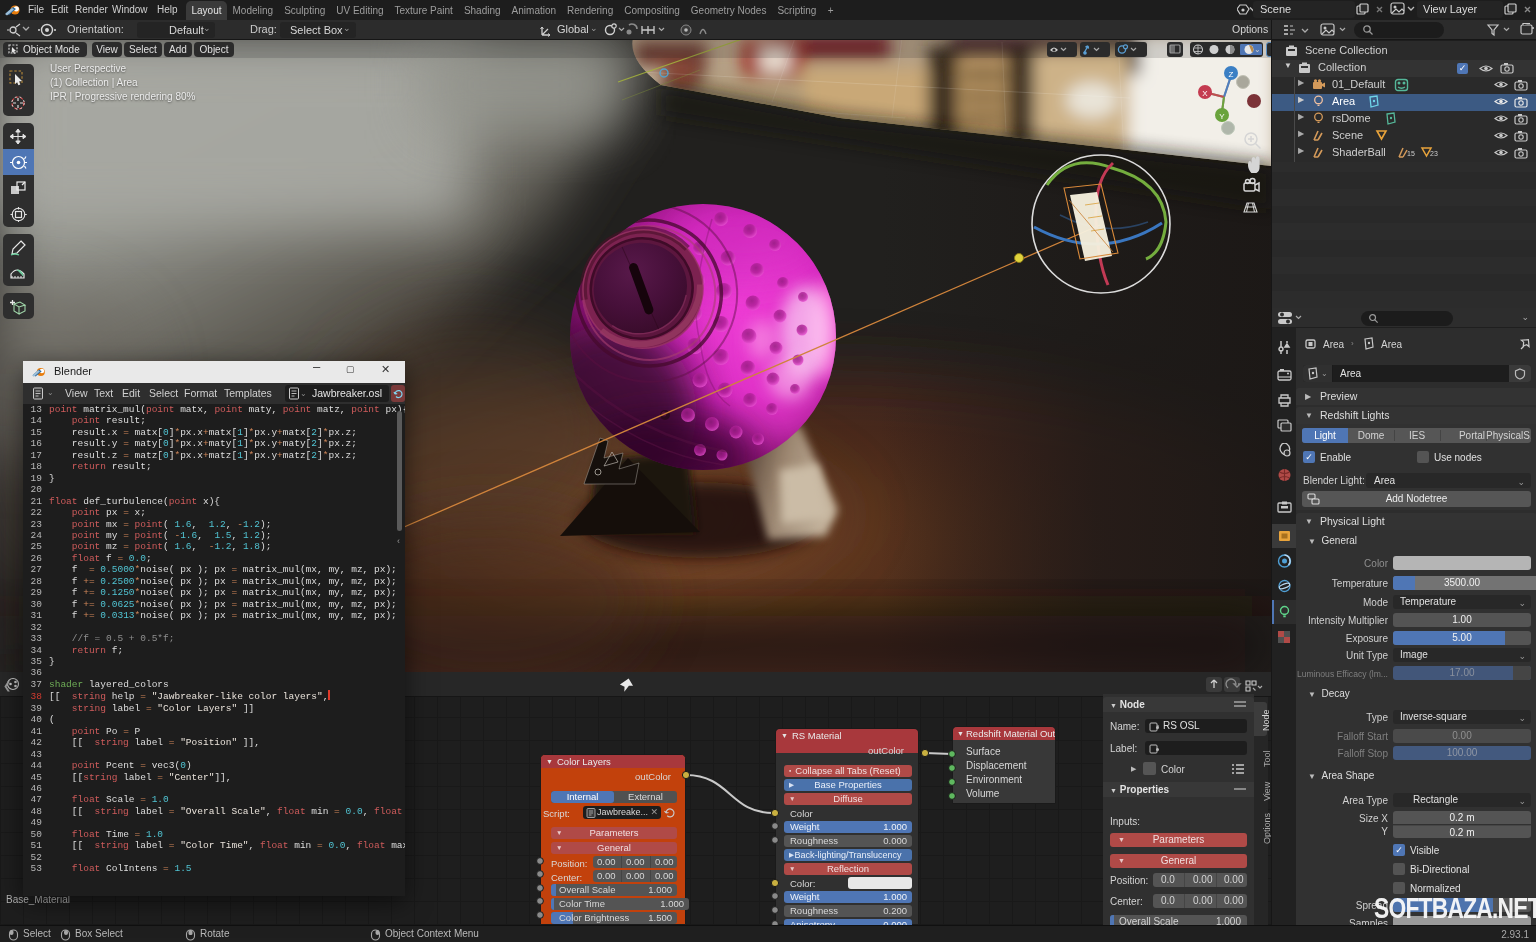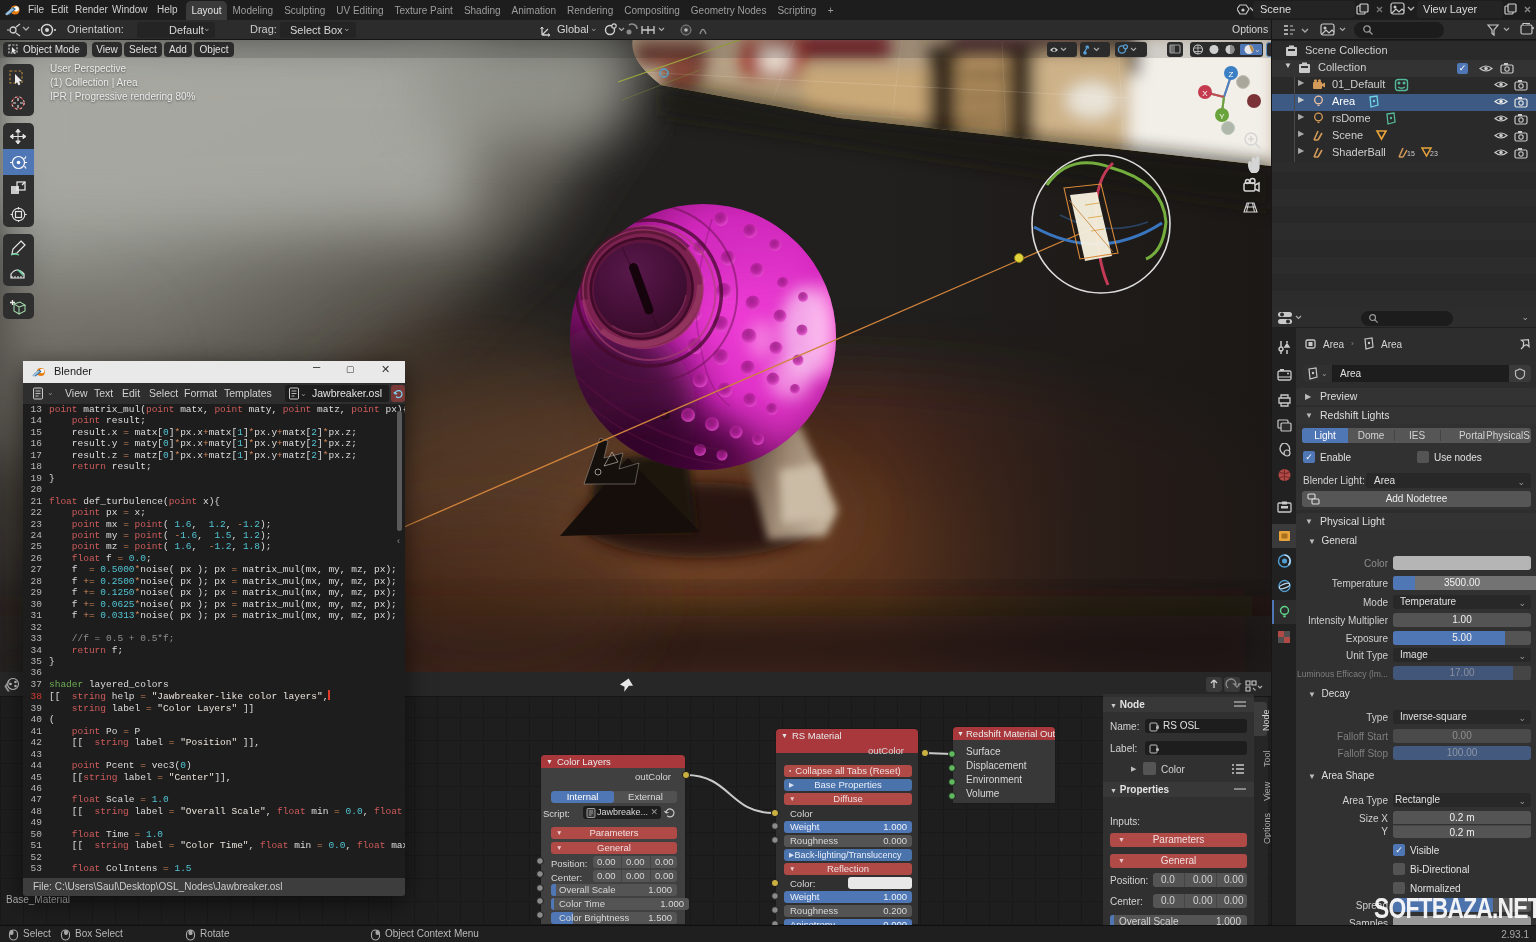--- a/index.html
+++ b/index.html
@@ -540,21 +540,21 @@
           <path d="M22,12 a5,5 0 1 1 8,-4 l-2,0 3,3 3,-3 -2,0" stroke="#8a8a8a" fill="none" stroke-width="1.4"></path>
           <path d="M40,5 h4 v4 h-4 z M46,5 h4 v4 h-4 z M40,11 h4 v4 h-4 z" fill="none" stroke="#c9c9c9" stroke-width="1.1"></path>
           <path d="M47,12 l2.5,2.5 M52,10 l2,2 2,-2" stroke="#aaa" fill="none" stroke-width="1.2"></path>
         </svg>
 </div>
 <svg class="abs" style="left:0;top:25px" width="1271" height="228" viewBox="0 0 1271 228">
 <path d="M686,78 C730,78 730,116 773,116" stroke="#c9c9c9" stroke-width="2" fill="none"></path>
 <path d="M925,56 L952,57" stroke="#c9c9c9" stroke-width="2" fill="none"></path>
 </svg>
 
-<div class="abs" style="left:540px;top:82px;width:146px;height:171px;background:#404040;border:1px solid #1a1a1a;border-radius:5px 5px 0 0;font-size:9.5px;color:#d8d8d8">
+<div class="abs" style="left:540px;top:82px;width:146px;height:171px;background:#c2410c;border:1px solid #1a1a1a;border-radius:5px 5px 0 0;font-size:9.5px;color:#d8d8d8">
 <div class="abs" style="left:0;top:0;width:144px;height:13px;background:#a8383c;border-radius:4px 4px 0 0;color:#e9e9e9;padding-left:16px;line-height:13px">Color Layers</div>
 <span class="abs" style="left:5px;top:2.5px;color:#e3e3e3;font-size:7px">▼</span>
 <div class="abs" style="right:14px;top:16px">outColor</div>
 <div class="abs" style="left:10px;top:36px;width:126px;height:12px;background:#515151;border-radius:3px;overflow:hidden">
           <div class="abs" style="left:0;top:0;width:63px;height:12px;background:#4f76b5;border-radius:3px;text-align:center;line-height:12px;color:#fff">Internal</div>
           <div class="abs" style="left:63px;width:63px;text-align:center;line-height:12px">External</div>
         </div>
 <div class="abs" style="left:2px;top:53px">Script:</div>
 <div class="abs" style="left:42px;top:51px;width:78px;height:13px;background:#1d1d1d;border-radius:3px;line-height:13px;padding-left:14px;font-size:9px">Jawbreake...<span class="abs" style="right:3px;color:#999">✕</span></div>
 <svg class="abs" style="left:45px;top:53px" width="10" height="10" viewBox="0 0 10 10">
@@ -1057,21 +1057,21 @@
 <div class="abs plab" style="top:403px;color:#7f7f7f">Falloff Start</div>
 <div class="abs" style="left:97px;top:401px;width:138px;height:14px;background:#4a4a4a;border-radius:3px">
           <span class="abs pval" style="color:#8f8f8f">0.00</span>
         </div>
 <div class="abs plab" style="top:420px;color:#7f7f7f">Falloff Stop</div>
 <div class="abs" style="left:97px;top:418px;width:138px;height:14px;background:#47608c;border-radius:3px;opacity:0.85">
           <span class="abs pval" style="color:#9fa8b8">100.00</span>
         </div>
 <div class="abs" style="left:12px;top:442px"><span style="color:#bbb;font-size:8px">▼</span>&nbsp;&nbsp;<span style="color:#dedede">Area Shape</span></div>
 <div class="abs plab" style="top:467px">Area Type</div>
-<div class="abs" style="left:97px;top:465px;width:138px;height:14px;background:#282828;border-radius:3px;line-height:14px"><span style="margin-left:2px;color:#e0e0e0">Rectangle</span><span class="abs" style="right:5px;top:1px;color:#999;font-size:9px">⌄</span></div>
+<div class="abs" style="left:97px;top:465px;width:138px;height:14px;background:#282828;border-radius:3px;line-height:14px"><span style="margin-left:20px;color:#e0e0e0">Rectangle</span><span class="abs" style="right:5px;top:1px;color:#999;font-size:9px">⌄</span></div>
 <div class="abs plab" style="top:485px">Size X</div>
 <div class="abs" style="left:97px;top:483px;width:138px;height:13px;background:#545454;border-radius:3px 3px 0 0">
           <span class="abs pval" style="line-height:13px">0.2 m</span>
         </div>
 <div class="abs plab" style="top:498px">Y</div>
 <div class="abs" style="left:97px;top:497px;width:138px;height:13px;background:#545454;border-radius:0 0 3px 3px;border-top:1px solid #464646">
           <span class="abs pval" style="line-height:13px">0.2 m</span>
         </div>
 <div class="abs" style="left:97px;top:516px;width:12px;height:12px;background:#4f76b5;border-radius:2px;color:#fff;font-size:9px;text-align:center;line-height:12px">✓</div>
 <span class="abs" style="left:114px;top:517px;color:#e0e0e0">Visible</span>
@@ -1184,15 +1184,14 @@
 <span class="ln">46</span>
 <span class="ln">47</span><span class="wh">    </span><span class="kw">float</span><span class="wh"> Scale </span><span class="op">=</span><span class="wh"> </span><span class="nm">1.0</span>
 <span class="ln">48</span><span class="wh">    [[  </span><span class="kw">string</span><span class="wh"> label </span><span class="op">=</span><span class="wh"> </span><span class="st">"Overall Scale"</span><span class="wh">, </span><span class="kw">float</span><span class="wh"> min </span><span class="op">=</span><span class="wh"> </span><span class="nm">0.0</span><span class="wh">, </span><span class="kw">float</span><span class="wh"> r</span>
 <span class="ln">49</span>
 <span class="ln">50</span><span class="wh">    </span><span class="kw">float</span><span class="wh"> Time </span><span class="op">=</span><span class="wh"> </span><span class="nm">1.0</span>
 <span class="ln">51</span><span class="wh">    [[  </span><span class="kw">string</span><span class="wh"> label </span><span class="op">=</span><span class="wh"> </span><span class="st">"Color Time"</span><span class="wh">, </span><span class="kw">float</span><span class="wh"> min </span><span class="op">=</span><span class="wh"> </span><span class="nm">0.0</span><span class="wh">, </span><span class="kw">float</span><span class="wh"> max</span>
 <span class="ln">52</span>
 <span class="ln">53</span><span class="wh">    </span><span class="kw">float</span><span class="wh"> ColIntens </span><span class="op">=</span><span class="wh"> </span><span class="nm">1.5</span></div>
 <div class="abs" style="left:374px;top:50px;width:5px;height:120px;background:#5a5a5a;border-radius:2.5px"></div>
 <span class="abs" style="left:374px;top:175px;color:#9a9a9a;font-size:9px">‹</span>
-<div id="fpath"><span style="margin-left:10px">File: C:\Users\Saul\Desktop\OSL_Nodes\Jawbreaker.osl</span></div>
 </div>
 <div class="abs" id="wm">SOFTBAZA.NET</div>
 
 </body></html>

